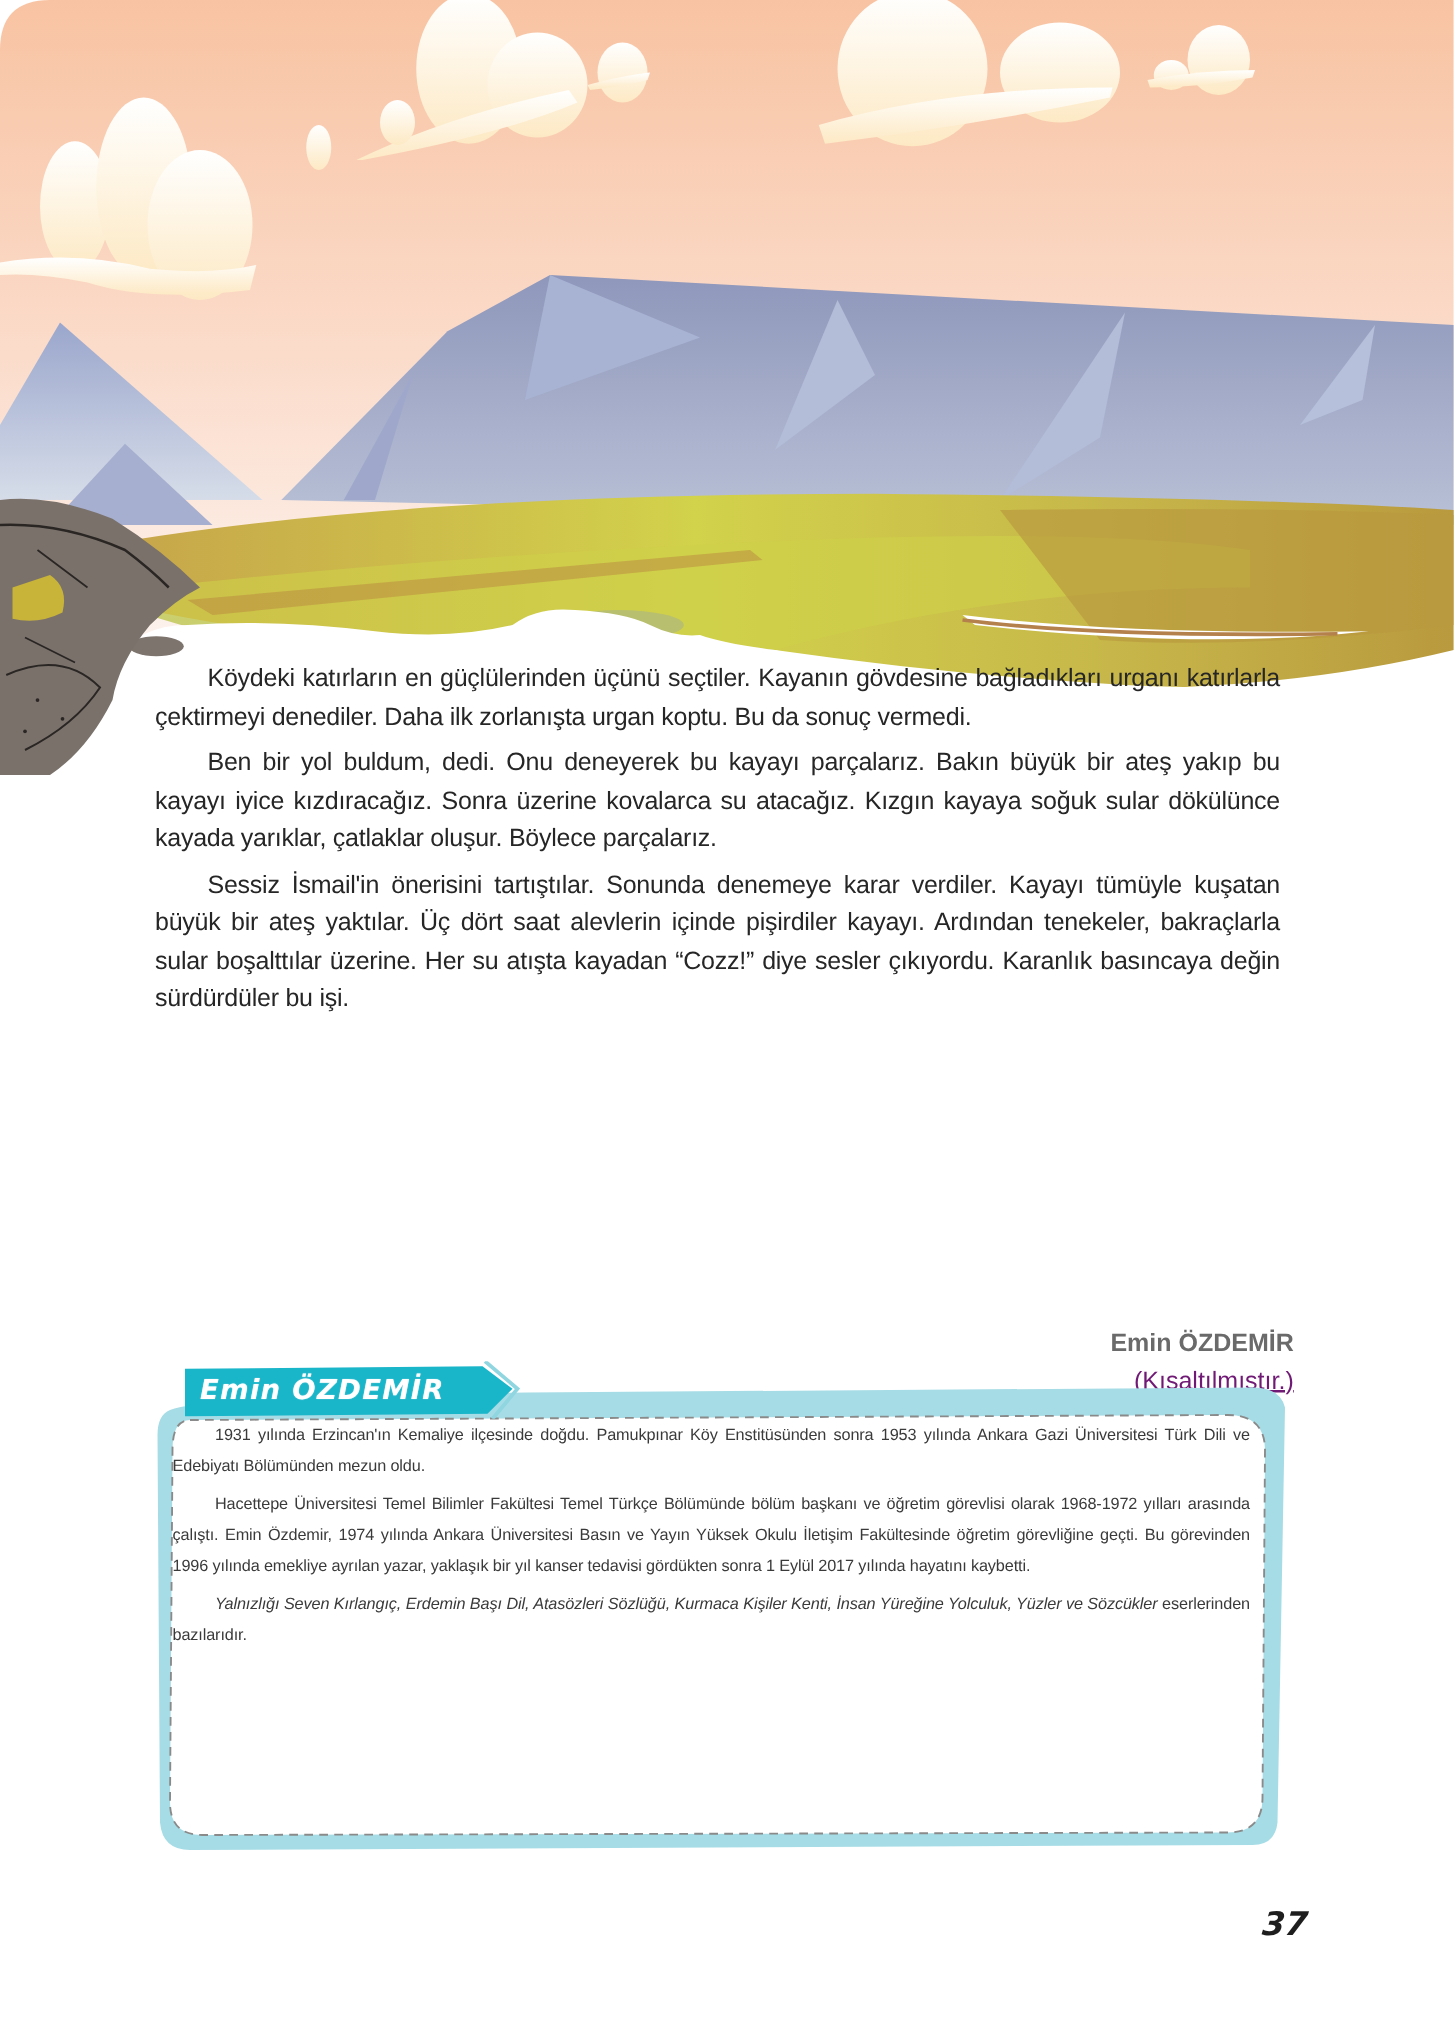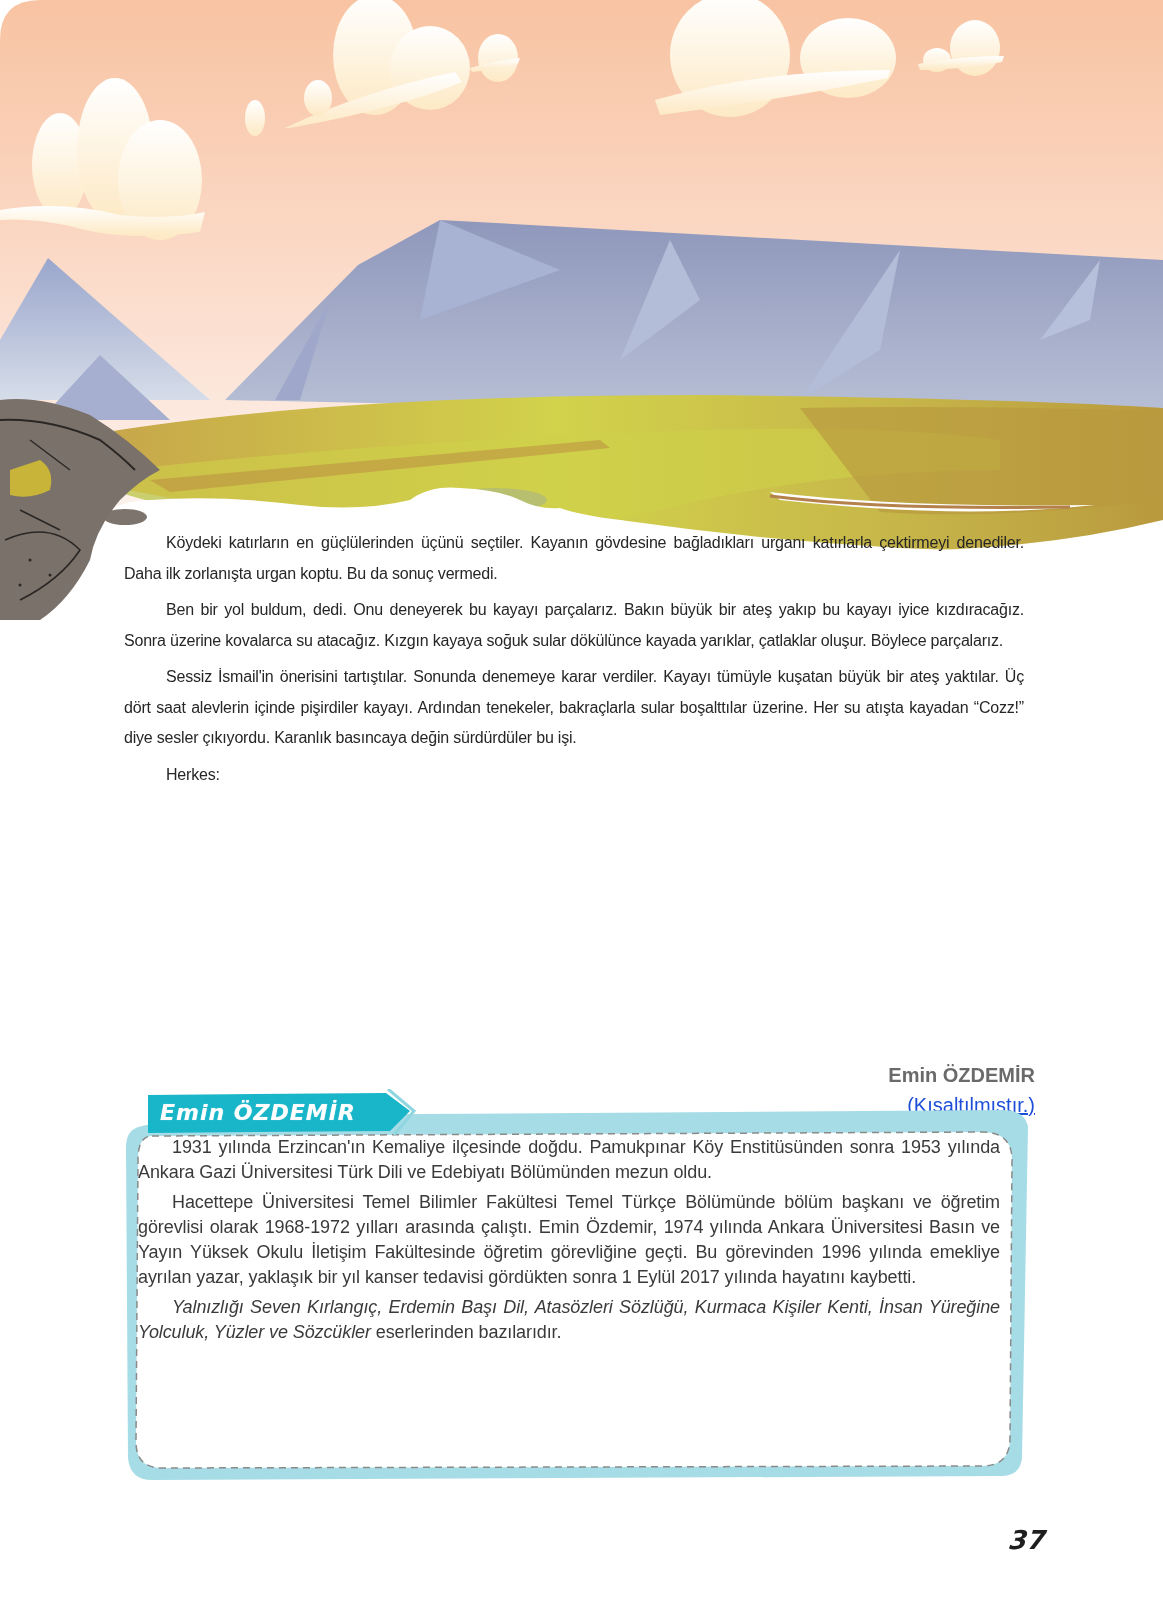--- a/index.html
+++ b/index.html
@@ -20,21 +20,21 @@
       width: 1163px;
       height: 620px;
     }
     .scene svg { display: block; }
 
     .story {
       position: absolute;
       left: 124px;
       top: 528px;
       width: 900px;
-      font-size: 16px;
+      font-size: 20px;
       line-height: 30.5px;
       color: #262626;
       letter-spacing: -0.2px;
     }
     .story p {
       text-indent: 42px;
       margin-bottom: 6px;
       text-align: justify;
     }
     .story p.noindent-last { margin-bottom: 0; }
@@ -45,21 +45,21 @@
       top: 1060px;
       text-align: right;
       font-size: 20px;
       line-height: 30px;
     }
     .signature .author {
       font-weight: bold;
       color: #6a6a6a;
     }
     .signature .note {
-      color: #1d4ed8;
+      color: #701a75;
       text-decoration: underline;
     }
 
     .bio-frame {
       position: absolute;
       left: 122px;
       top: 1108px;
       width: 910px;
       height: 380px;
     }
@@ -81,21 +81,21 @@
       font-size: 22px;
       letter-spacing: 1px;
       text-shadow: 0 0 1px rgba(255,255,255,0.6);
     }
 
     .bio-text {
       position: absolute;
       left: 138px;
       top: 1135px;
       width: 862px;
-      font-size: 18px;
+      font-size: 13px;
       line-height: 25px;
       color: #3a3a3a;
       letter-spacing: -0.1px;
     }
     .bio-text p {
       text-indent: 34px;
       margin-bottom: 5px;
       text-align: justify;
     }
     .bio-text em { font-style: italic; }
@@ -211,21 +211,20 @@
       <circle cx="50" cy="575" r="1.5" fill="#2a2624"></circle>
       <circle cx="20" cy="585" r="1.5" fill="#2a2624"></circle>
     </g>
   </svg>
 </div>
 
 <div class="story">
   <p>Köydeki katırların en güçlülerinden üçünü seçtiler. Kayanın gövdesine bağladıkları urganı katırlarla çektirmeyi denediler. Daha ilk zorlanışta urgan koptu. Bu da sonuç vermedi.</p>
   <p>Ben bir yol buldum, dedi. Onu deneyerek bu kayayı parçalarız. Bakın büyük bir ateş yakıp bu kayayı iyice kızdıracağız. Sonra üzerine kovalarca su atacağız. Kızgın kayaya soğuk sular dökülünce kayada yarıklar, çatlaklar oluşur. Böylece parçalarız.</p>
   <p>Sessiz İsmail'in önerisini tartıştılar. Sonunda denemeye karar verdiler. Kayayı tümüyle kuşatan büyük bir ateş yaktılar. Üç dört saat alevlerin içinde pişirdiler kayayı. Ardından tenekeler, bakraçlarla sular boşalttılar üzerine. Her su atışta kayadan “Cozz!” diye sesler çıkıyordu. Karanlık basıncaya değin sürdürdüler bu işi.</p>
-  <p>Herkes:</p>
 </div>
 
 <div class="signature">
   <div class="author">Emin ÖZDEMİR</div>
   <div class="note">(Kısaltılmıştır.)</div>
 </div>
 
 <div class="bio-frame">
   <svg width="910" height="380" viewBox="0 0 910 380" xmlns="http://www.w3.org/2000/svg">
 

